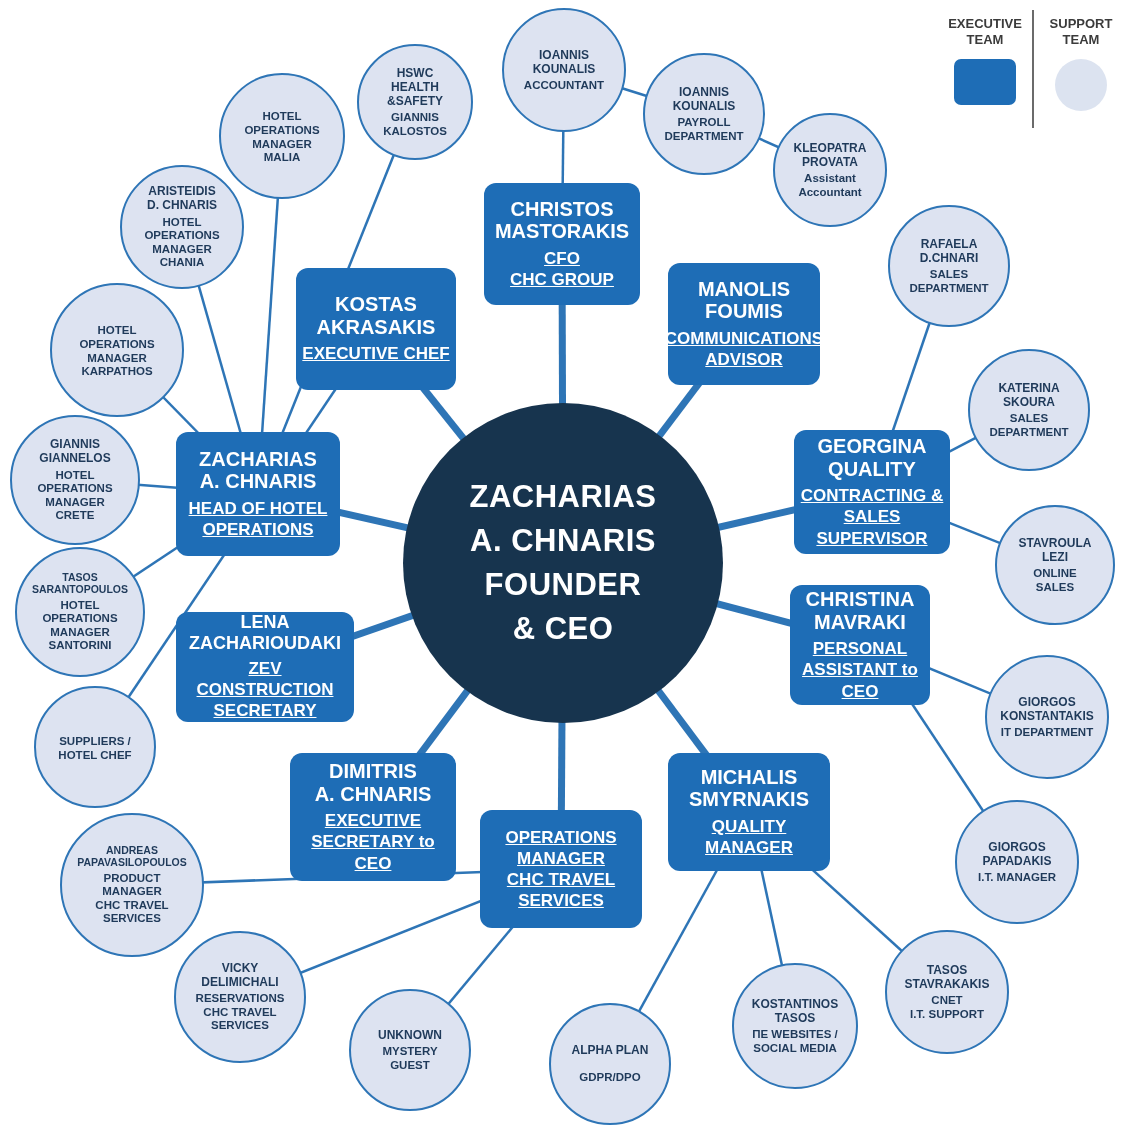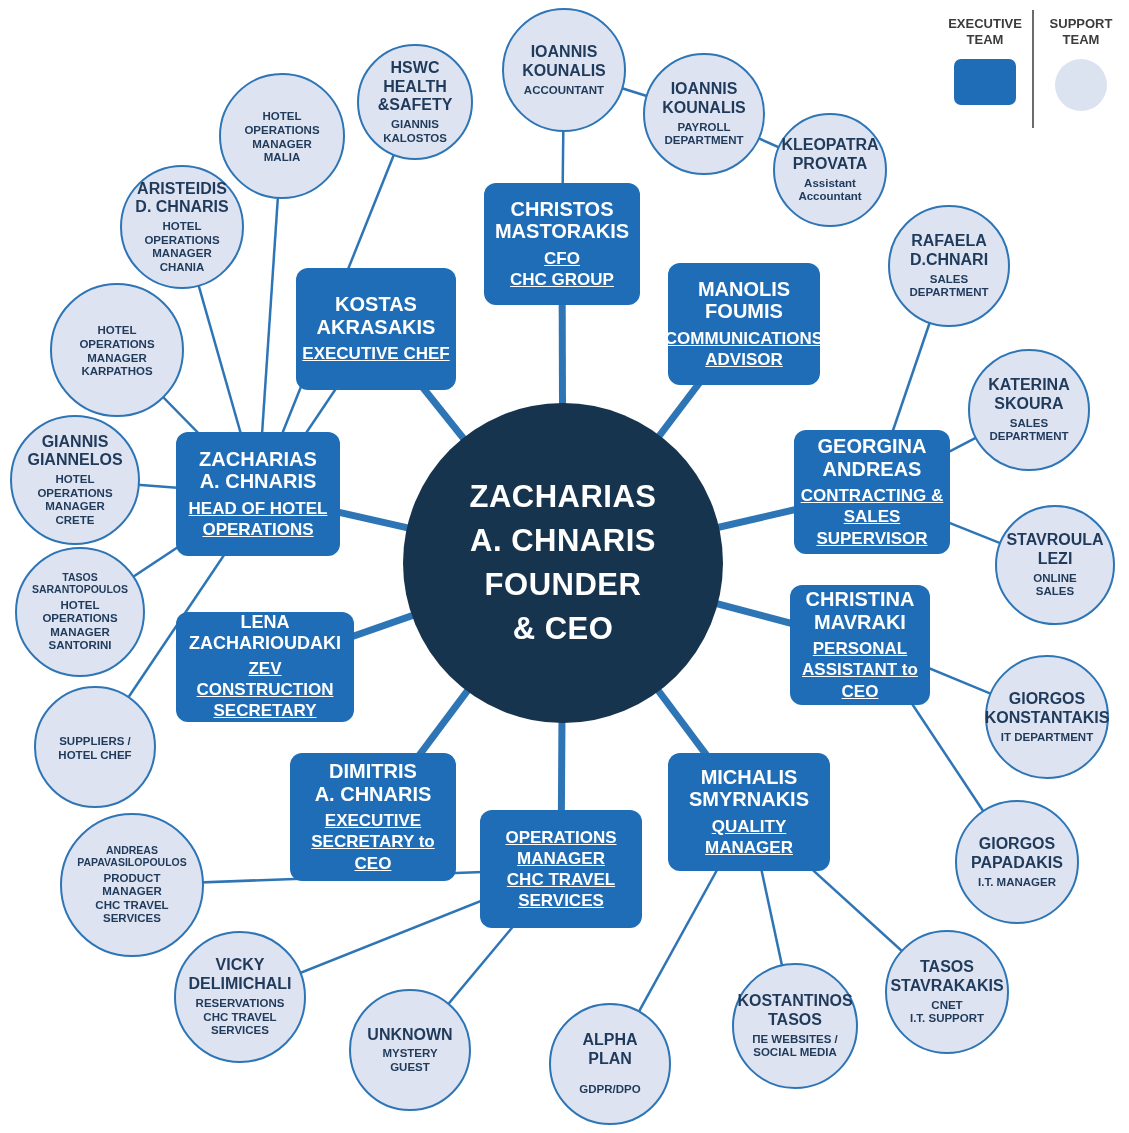--- a/index.html
+++ b/index.html
@@ -17,21 +17,21 @@
   .node{position:absolute;z-index:1;display:flex;flex-direction:column;
         align-items:center;justify-content:center;text-align:center;box-sizing:border-box;}
 
   
   .exec{background:#1e6db6;border-radius:12px;color:#ffffff;padding:6px;}
   .exec-name{font-size:20px;font-weight:700;line-height:1.12;white-space:pre-line;margin-bottom:5px;}
   .exec-role{font-size:17px;font-weight:700;line-height:1.25;white-space:pre-line;text-decoration:underline;}
 
   
   .supp{background:#dde3f1;border:2.5px solid #2e75b6;border-radius:50%;color:#1f3a5a;padding:8px;}
-  .supp-name{font-size:16px;font-weight:700;line-height:1.18;white-space:pre-line;margin-bottom:3px;}
+  .supp-name{font-size:12px;font-weight:700;line-height:1.18;white-space:pre-line;margin-bottom:3px;}
   .supp-name.sm{font-size:10.5px;}
   .supp-role{font-size:11.5px;font-weight:700;line-height:1.18;white-space:pre-line;}
 
   
   .center-node{background:#17344e;border-radius:50%;color:#ffffff;}
   .center-label{font-size:31px;font-weight:700;line-height:1.42;white-space:pre-line;text-align:center;letter-spacing:0.5px;}
 
   
   .legend{position:absolute;left:938px;top:8px;width:190px;height:122px;z-index:2;
           display:flex;flex-direction:row;align-items:stretch;}
@@ -104,21 +104,21 @@
 ADVISOR</div>
   </div>
   <div class="node exec" style="left:176px;top:432px;width:164px;height:124px;">
     <div class="exec-name">ZACHARIAS
 A. CHNARIS</div>
     <div class="exec-role">HEAD OF HOTEL
 OPERATIONS</div>
   </div>
   <div class="node exec" style="left:794px;top:430px;width:156px;height:124px;">
     <div class="exec-name">GEORGINA
-ANDREAS</div>
+QUALITY</div>
     <div class="exec-role">CONTRACTING &amp;
 SALES SUPERVISOR</div>
   </div>
   <div class="node exec" style="left:176px;top:612px;width:178px;height:110px;">
     <div class="exec-name" style="font-size:18px;">LENA
 ZACHARIOUDAKI</div>
     <div class="exec-role">ZEV CONSTRUCTION
 SECRETARY</div>
   </div>
   <div class="node exec" style="left:790px;top:585px;width:140px;height:120px;">

